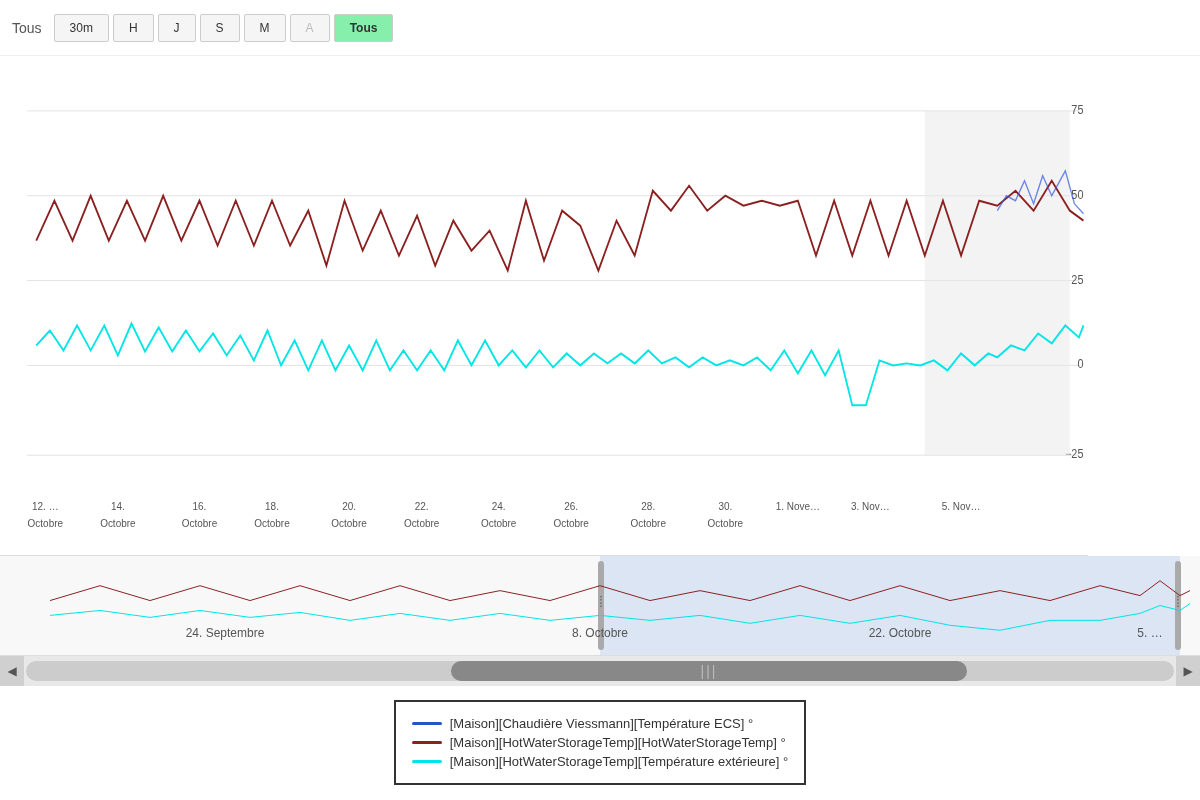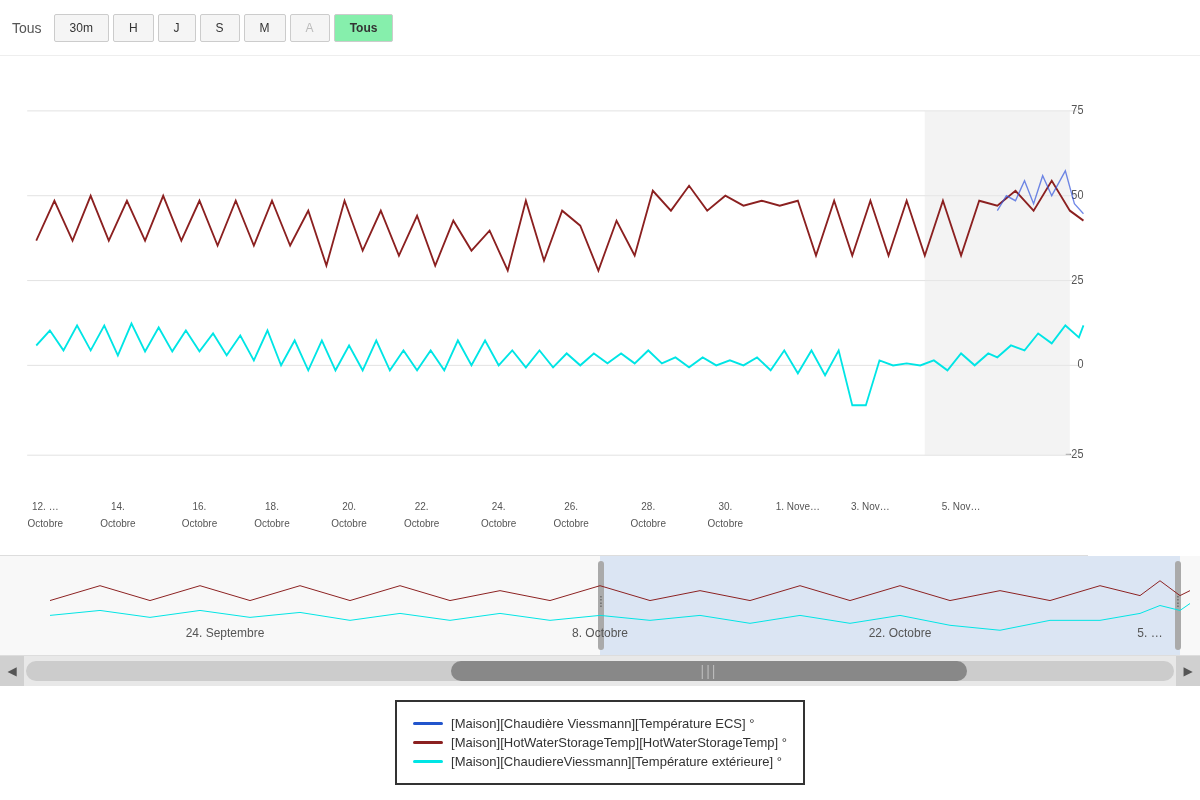--- a/index.html
+++ b/index.html
@@ -256,16 +256,16 @@
     <div class="legend-item">
       <div class="legend-line" style="background:#2255cc;"></div>
       <span>[Maison][Chaudière Viessmann][Température ECS] °</span>
     </div>
     <div class="legend-item">
       <div class="legend-line" style="background:#8b2020;"></div>
       <span>[Maison][HotWaterStorageTemp][HotWaterStorageTemp] °</span>
     </div>
     <div class="legend-item">
       <div class="legend-line" style="background:#00e5e5;"></div>
-      <span>[Maison][ChaudiereViessmann][Température extérieure] °</span>
+      <span>[Maison][HotWaterStorageTemp][Température extérieure] °</span>
     </div>
   </div>
 </div>
 
 </body></html>

